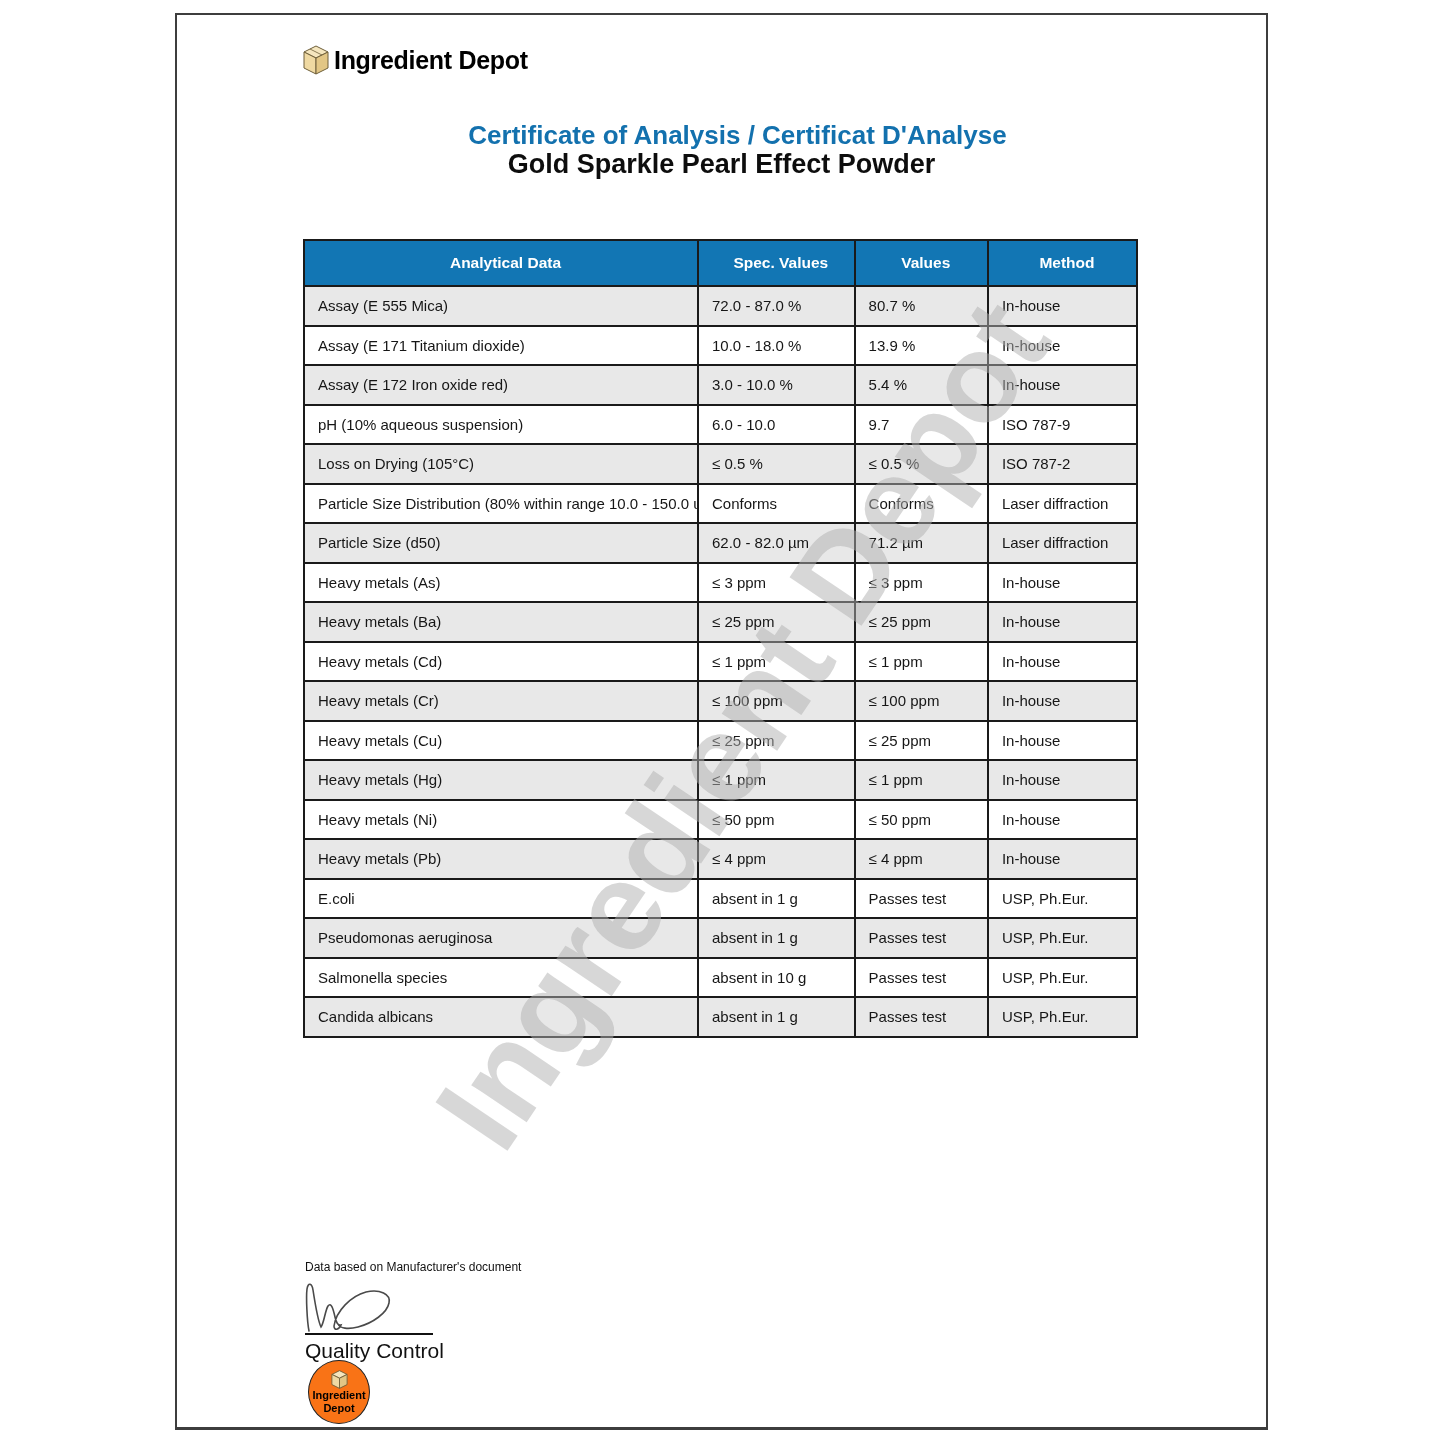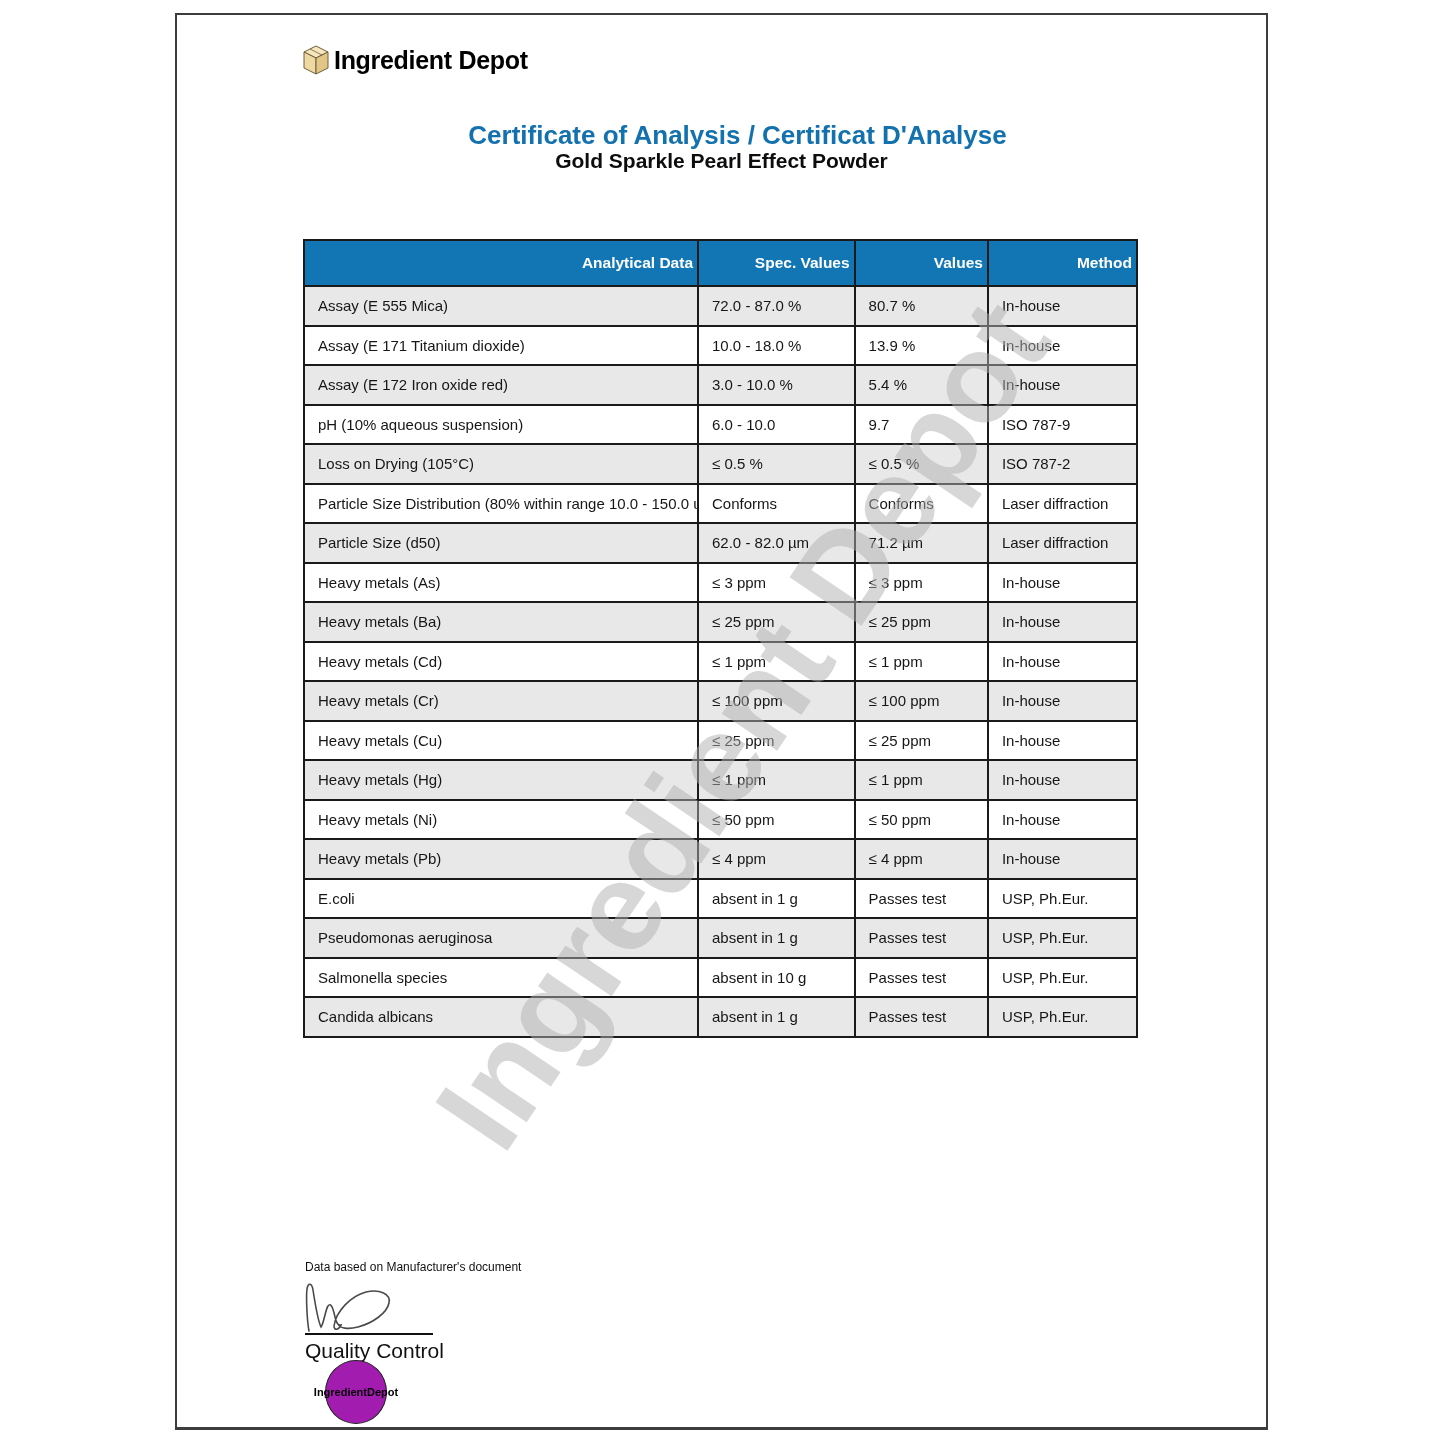--- a/index.html
+++ b/index.html
@@ -21,32 +21,32 @@
   .logo{
     position:absolute; left:126px; top:30px; display:flex; align-items:center; gap:5px;
   }
   .logo .brand-text{ font-size:25px; font-weight:700; letter-spacing:-0.3px; color:#000; }
   .doc-title{
     position:absolute; top:89px; left:0; width:100%; margin:16px; text-align:center;
     font-size:26px; font-weight:700; color:var(--title-blue);
   }
   .product-en{
     position:absolute; top:134px; left:0; width:100%; margin:0; text-align:center;
-    font-size:21px; font-weight:700; color:#0d0d0d;
+    font-size:27px; font-weight:700; color:#0d0d0d;
   }
   .product-fr{
     position:absolute; top:180px; left:0; width:100%; margin:0; text-align:center;
     font-size:23px; font-weight:400; color:#141414;
   }
   table.coa{
     position:absolute; left:126px; top:224px; width:835px;
     border-collapse:collapse; table-layout:fixed;
   }
   table.coa th{
-    background:var(--header-blue); color:#ffffff; text-align:right;
+    background:var(--header-blue); color:#ffffff; text-align:center;
     font-size:15.5px; font-weight:700; height:46px;
     padding:0 4px 0 13px; border:2px solid var(--border-dark);
   }
   table.coa td{
     font-size:15px; height:39.5px; padding:0 4px 0 13px;
     border:2px solid var(--border-dark); background:#ffffff; color:#161616;
     overflow:hidden; white-space:nowrap;
   }
   table.coa tbody tr:nth-child(odd) td{ background:var(--row-gray); }
   .footer-note{
@@ -54,23 +54,23 @@
   }
   .signature-svg{ position:absolute; left:126px; top:1266px; }
   .sig-line{
     position:absolute; left:128px; top:1318px; width:128px; height:0;
     border-top:2px solid #111;
   }
   .sig-role{
     position:absolute; left:128px; top:1324px; font-size:21px; color:#111;
   }
   .stamp{
-    position:absolute; left:148px; top:1345px; width:62px; height:64px;
-    border:1.5px solid #222; border-radius:50%; background:#a21caf;
-    display:flex; flex-direction:row; align-items:center; justify-content:center;
+    position:absolute; left:131px; top:1345px; width:62px; height:64px;
+    border:1.5px solid #222; border-radius:50%; background:#f97316;
+    display:flex; flex-direction:column; align-items:center; justify-content:center;
   }
   .stamp .stamp-text{ font-size:11px; font-weight:700; line-height:1.15; color:#000; }
   .watermark{
     position:absolute; left:742px; top:725px; z-index:10;
     transform:translate(-50%,-50%) rotate(-56deg);
     font-size:126px; font-weight:700; white-space:nowrap;
     color:rgba(176,176,176,0.5); letter-spacing:-1px;
     pointer-events:none; user-select:none;
   }
 </style>

